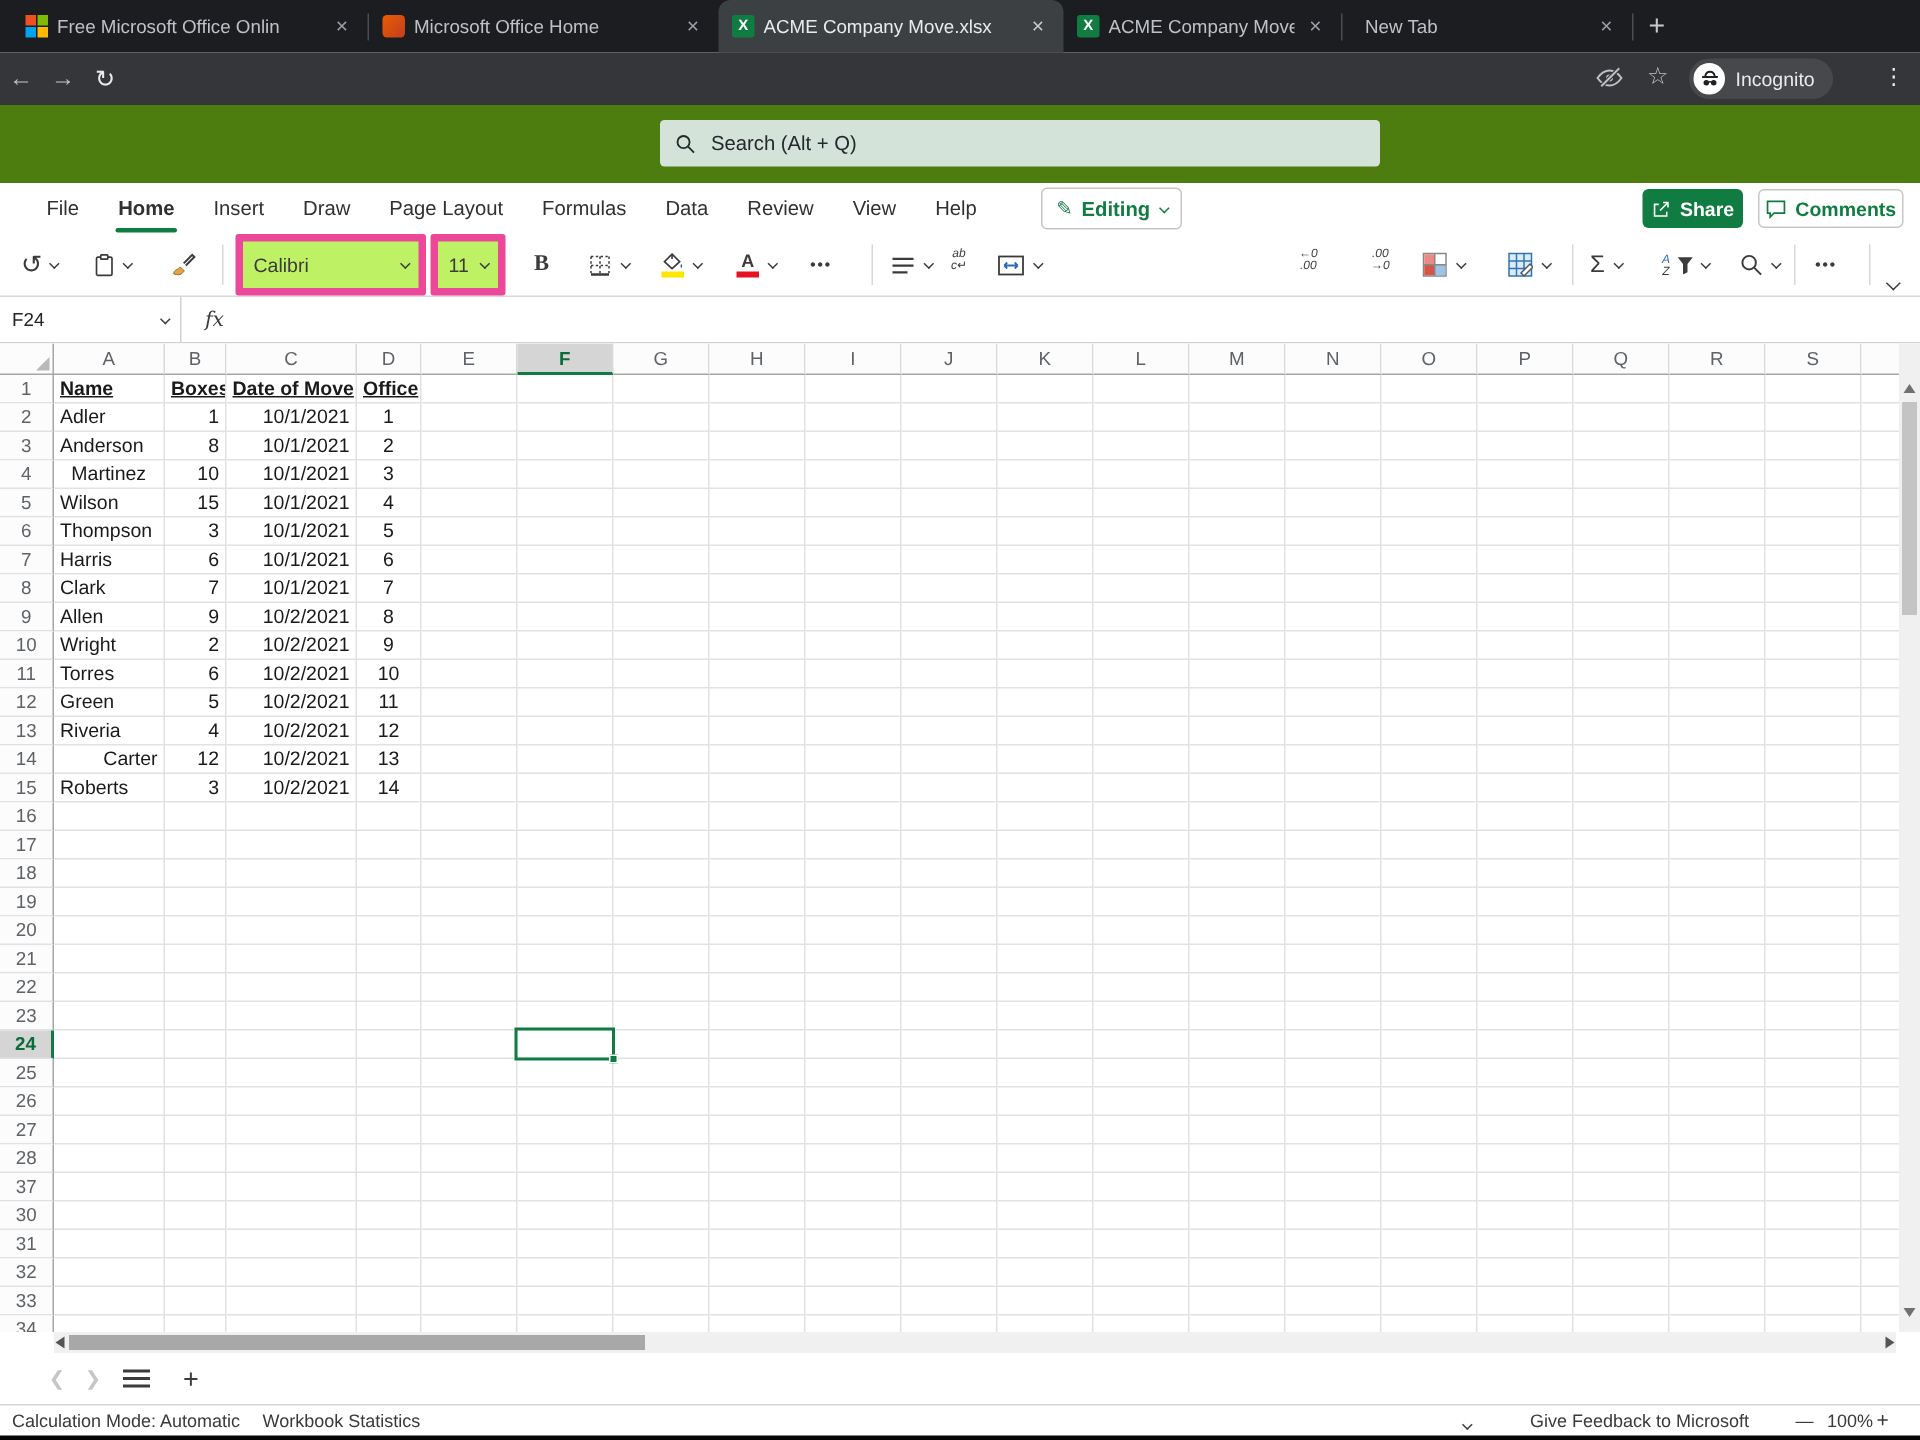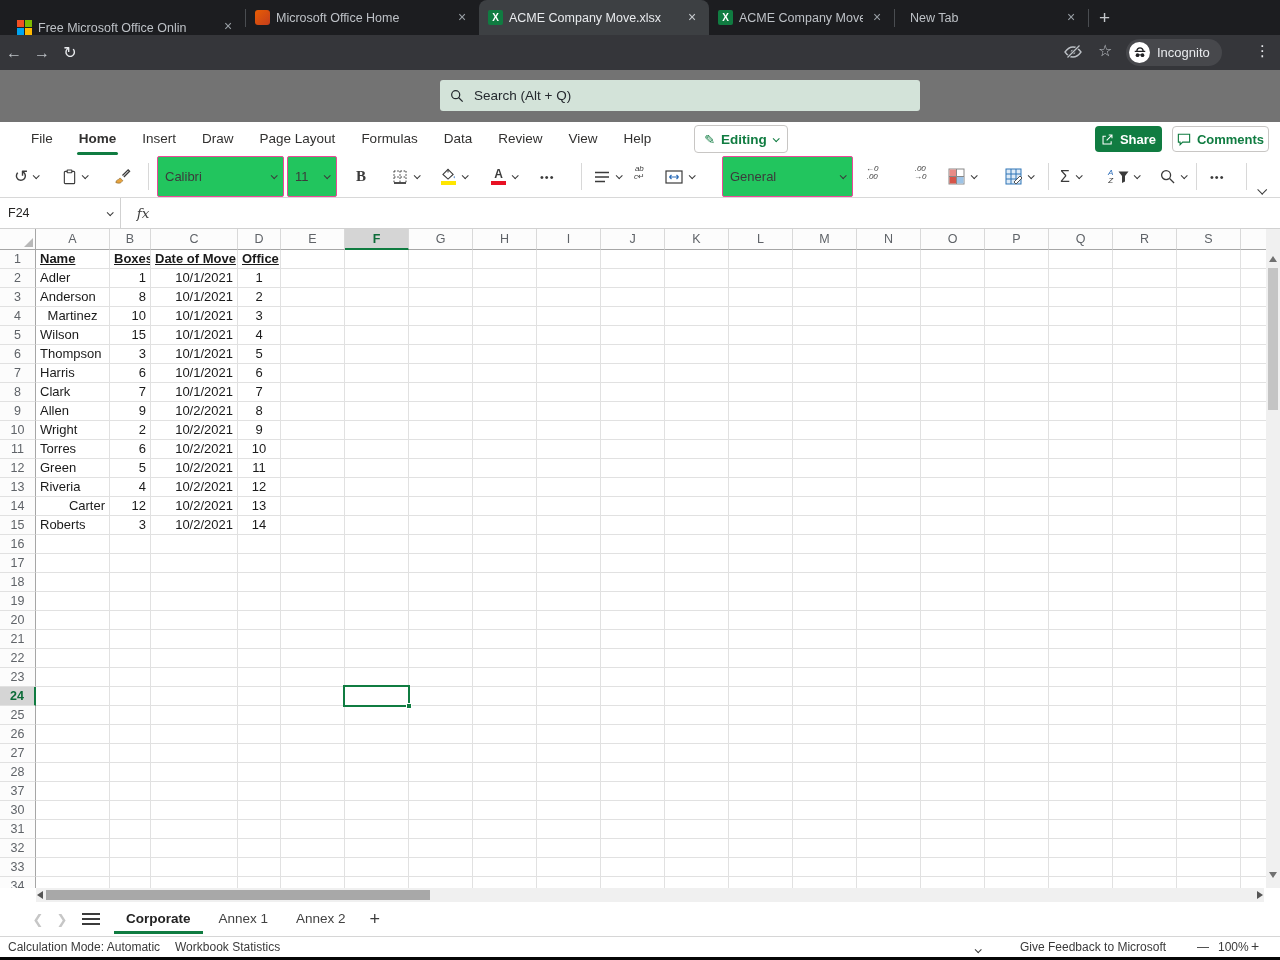--- a/index.html
+++ b/index.html
@@ -29,21 +29,21 @@
   .navic { color:#BDC1C6; font-size:16px; width:28px; text-align:center; }
   #urlpill { position:absolute; left:110px; top:4px; width:948px; height:27px; background:#1F2023; border-radius:14px; display:flex; align-items:center; padding:0 12px; }
   #urlpill .domain { color:#E8EAED; font-size:13.5px; }
   #urlpill .path { color:#9AA0A6; font-size:13.5px; }
   .uric { position:absolute; top:9px; }
   #incog-chip { position:absolute; left:1126px; top:4px; height:27px; background:#47484C; border-radius:14px; display:flex; align-items:center; padding:2px 12px 2px 3px; gap:7px; }
   #incog-chip .circ { width:21px; height:21px; border-radius:50%; background:#fff; display:flex; align-items:center; justify-content:center; }
   #incog-chip span.lbl { color:#E8EAED; font-size:13px; }
 
   
-  #appheader { top:70px; height:52px; background:#737373; color:#fff; }
+  #appheader { top:70px; height:52px; background:#4d7c0f; color:#fff; }
   #waffle { left:14px; top:86px; }
   #app-name { left:55px; top:81px; font-size:15.5px; font-weight:bold; }
   #doc-title { left:115px; top:82px; font-size:13.5px; display:flex; gap:6px; align-items:center; }
   #searchbox { left:440px; top:10px; width:480px; height:31px; background:#D3E3D9; border-radius:3px; display:flex; align-items:center; padding:0 10px; color:#24292E; font-size:13.5px; gap:10px; position:absolute; }
   #premium { left:1108px; top:85px; font-size:13.5px; display:flex; gap:7px; align-items:center; }
   #avatar { left:1239px; top:80px; width:31px; height:31px; border:1.5px solid #fff; border-radius:50%; font-size:12.5px; display:flex; align-items:center; justify-content:center; }
 
   
   #ribbonrow { top:122px; height:34px; background:#fff; display:flex; align-items:center; padding-left:18px; }
   .rtab { padding:0 13px; font-size:13.5px; color:#323130; height:34px; line-height:34px; position:relative; }
@@ -51,21 +51,21 @@
   .rtab.active::after { content:""; position:absolute; left:11px; right:11px; bottom:1px; height:3px; background:#107C41; border-radius:2px; }
   #editing-btn { position:absolute; left:694px; top:3px; width:94px; height:28px; border:1px solid #C8C6C4; border-radius:4px; display:flex; align-items:center; justify-content:center; gap:6px; color:#107C41; font-size:13.5px; font-weight:600; background:#fff; }
   #share-btn { position:absolute; left:1095px; top:4px; width:67px; height:26px; background:#107C41; color:#fff; border-radius:4px; display:flex; align-items:center; justify-content:center; gap:6px; font-size:13px; font-weight:600; }
   #comments-btn { position:absolute; left:1172px; top:4px; width:97px; height:26px; background:#fff; border:1px solid #C8C6C4; color:#107C41; border-radius:4px; display:flex; align-items:center; justify-content:center; gap:6px; font-size:13px; font-weight:600; }
 
   
   #toolbar { top:156px; height:42px; background:#fff; border-bottom:1px solid #D8D8D8; }
   #toolbar .t { position:absolute; top:0; height:41px; display:flex; align-items:center; color:#3B3B3B; }
   .chev { display:inline-block; width:5px; height:5px; border-right:1.4px solid currentColor; border-bottom:1.4px solid currentColor; transform:rotate(45deg) translateY(-1px); }
   .tdivider { position:absolute; top:7px; width:1px; height:27px; background:#D8D8D8; }
-  .selbox { border:1px solid #ec4899; border-radius:2px; height:26px; display:flex; align-items:center; justify-content:space-between; padding:0 7px; font-size:13px; color:#252423; background:#22c55e; }
+  .selbox { border:5px solid #ec4899; border-radius:2px; height:26px; display:flex; align-items:center; justify-content:space-between; padding:0 7px; font-size:13px; color:#252423; background:#bef264; }
   .twoline { display:inline-flex; flex-direction:column; font-size:8px; line-height:8px; text-align:center; color:#3B3B3B; }
   .colorbar { display:inline-flex; flex-direction:column; align-items:center; gap:1px; }
   .colorbar b { font-size:12px; line-height:12px; font-weight:bold; }
   .bar { width:15px; height:4px; }
 
   
   #formulabar { top:198px; height:31px; background:#fff; border-bottom:1px solid #D1D1D1; display:flex; align-items:center; }
   #namebox { width:120px; height:100%; display:flex; align-items:center; padding:0 8px; font-size:12.5px; color:#252423; justify-content:space-between; }
   #fxdiv { width:1px; height:100%; background:#D1D1D1; margin-right:8px; }
   #fx { font-family:"DejaVu Serif","Liberation Serif",serif; font-style:italic; font-size:13.5px; color:#3B3B3B; width:28px; text-align:center; }
@@ -108,21 +108,21 @@
 
   
   #statusbar { top:936px; height:21px; background:#fff; border-top:1px solid #D6D6D6; font-size:12px; color:#3A3A3A; }
   #statusbar .s { position:absolute; top:3px; }
   #bottomstrip { top:957px; height:3px; background:#060606; }
 </style>
 </head>
 <body>
 
 <div class="band" id="tabstrip">
-    <div class="btab" style="width: 237px; align-items: flex-end;">
+    <div class="btab" style="width: 237px;">
       <span class="favicon icon-ms">
         <i></i>
         <i></i>
         <i></i>
         <i></i>
       </span>
       <span class="title">Free Microsoft Office Onlin</span>
       <span class="tclose">×</span>
     </div>
     <span class="tsep"></span>
@@ -312,24 +312,20 @@
       <i id="wrap1">ab</i>
       <i id="wrap2">c↵</i>
     </span>
   <span class="t" style="left:665px;gap:6px">
     <svg width="18" height="14" viewBox="0 0 18 14">
         <rect x="1" y="1" width="16" height="12" fill="none" stroke="#3B3B3B" stroke-width="1.2"></rect>
         <path d="M4.5 7 h9 M4.5 7 l2-2 M4.5 7 l2 2 M13.5 7 l-2-2 M13.5 7 l-2 2" fill="none" stroke="#2B6CB8" stroke-width="1.2"></path>
       </svg>
     <span class="chev"></span>
     </span>
-  <div class="t selbox" style="left:722px;width:131px">
-      <span>General</span>
-      <span class="chev"></span>
-    </div>
   <span class="t twoline" style="left:866px;top:9px">
       <i id="dec1">←0</i>
       <i id="dec2">.00</i>
     </span>
   <span class="t twoline" style="left:914px;top:9px">
       <i id="inc1">.00</i>
       <i id="inc2">→0</i>
     </span>
   <span class="t" style="left:948px;gap:6px">
     <svg width="17" height="17" viewBox="0 0 17 17">
@@ -1211,25 +1207,20 @@
 </div>
 
 <div class="band" id="sheetbar">
   <span class="sheetnav" style="margin-left:26px">❮</span>
   <span class="sheetnav">❯</span>
   <span id="allsheets">
       <i></i>
       <i></i>
       <i></i>
     </span>
-  <span id="sheettabs" style="display:flex">
-      <div class="sheettab active">Corporate</div>
-      <div class="sheettab">Annex 1</div>
-      <div class="sheettab">Annex 2</div>
-    </span>
   <span id="addsheet">+</span>
 </div>
 
 <div class="band" id="statusbar">
   <span class="s" style="left:8px">Calculation Mode: Automatic</span>
   <span class="s" style="left:175px">Workbook Statistics</span>
   <span class="s" style="left:975px;top:5px"><span class="chev" style="width:5px;height:5px;color:#3B3B3B"></span></span>
   <span class="s" style="left:1020px">Give Feedback to Microsoft</span>
   <span class="s" style="left:1197px">—</span>
   <span class="s" style="left:1218px">100%</span>

